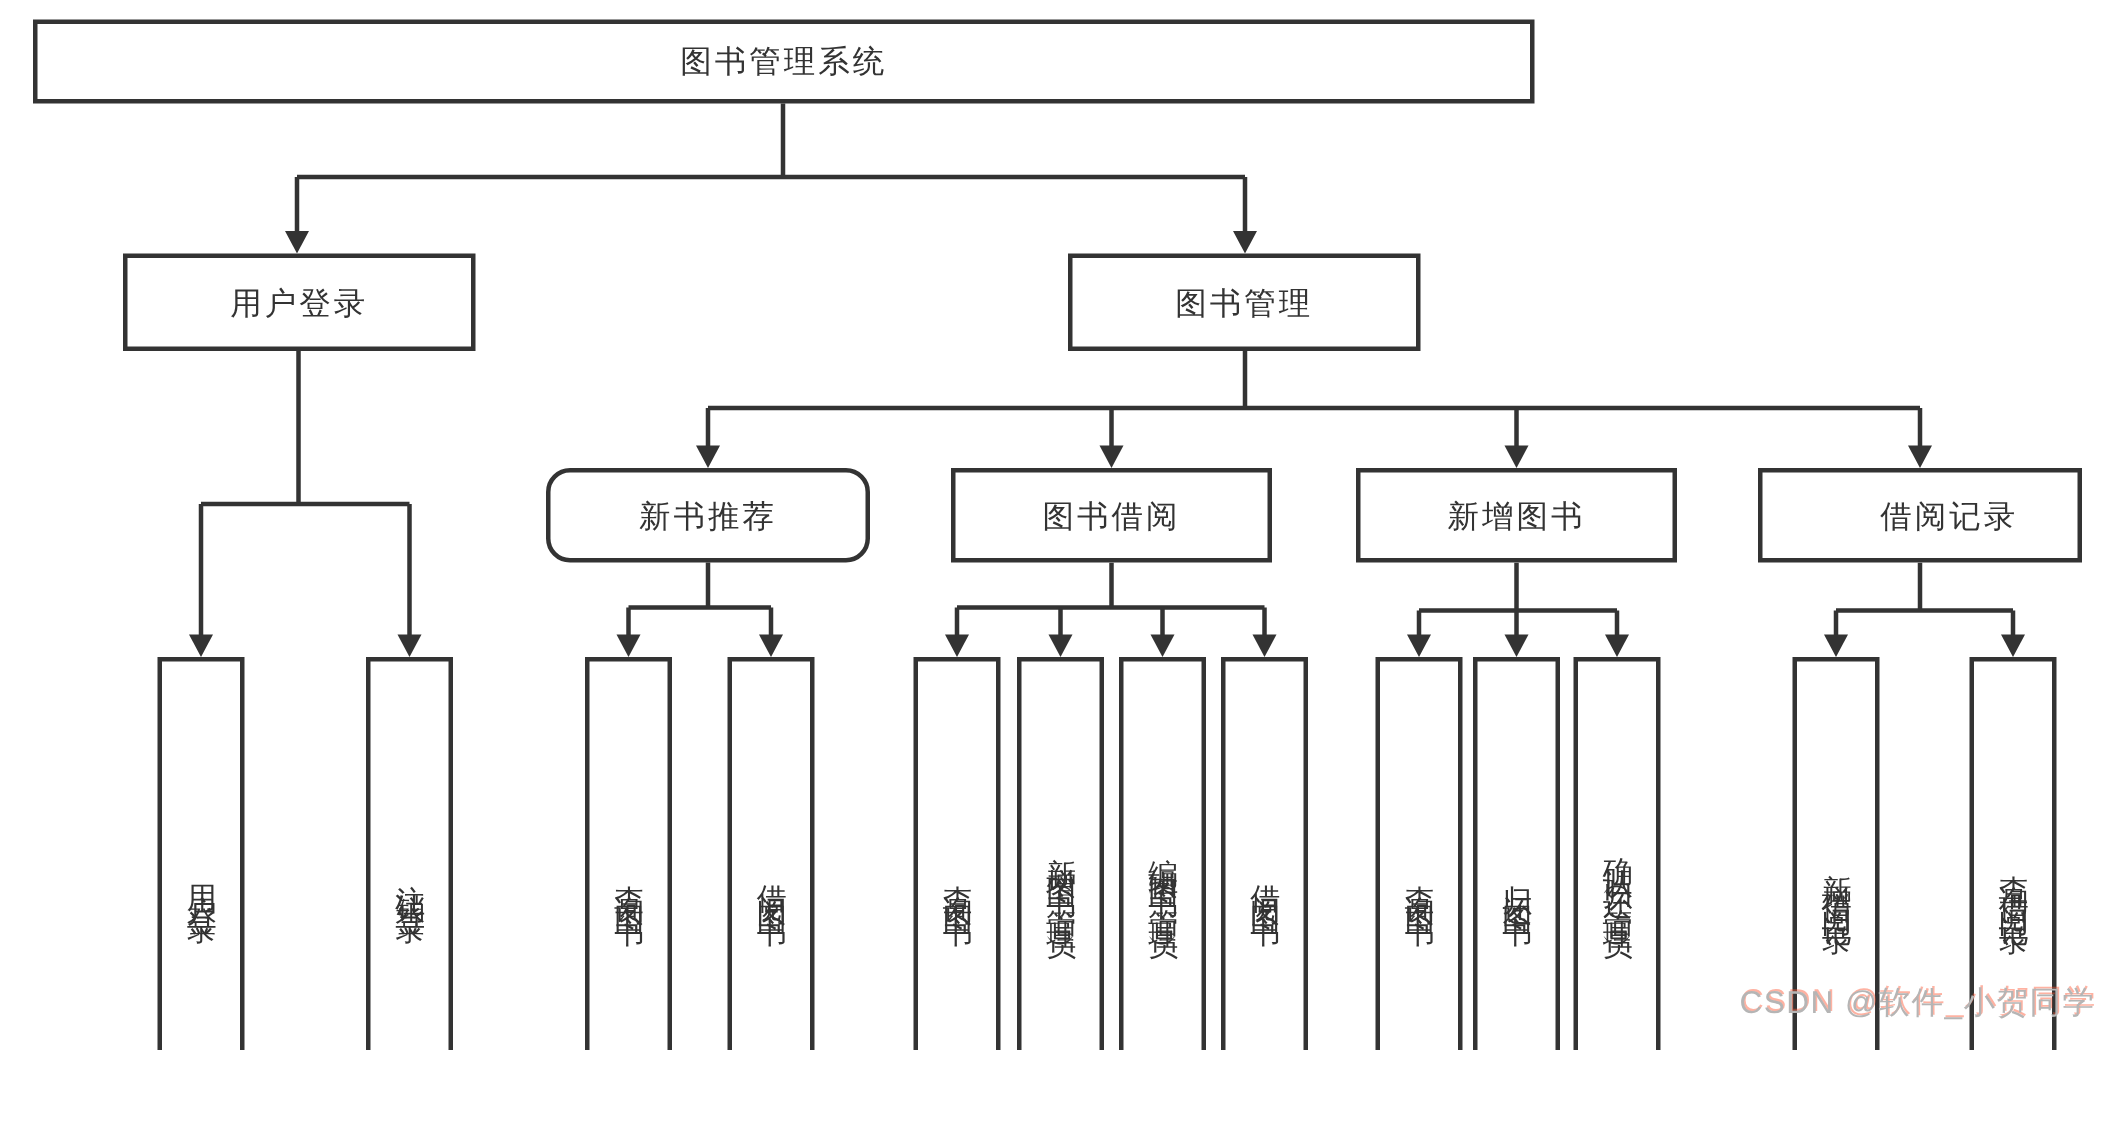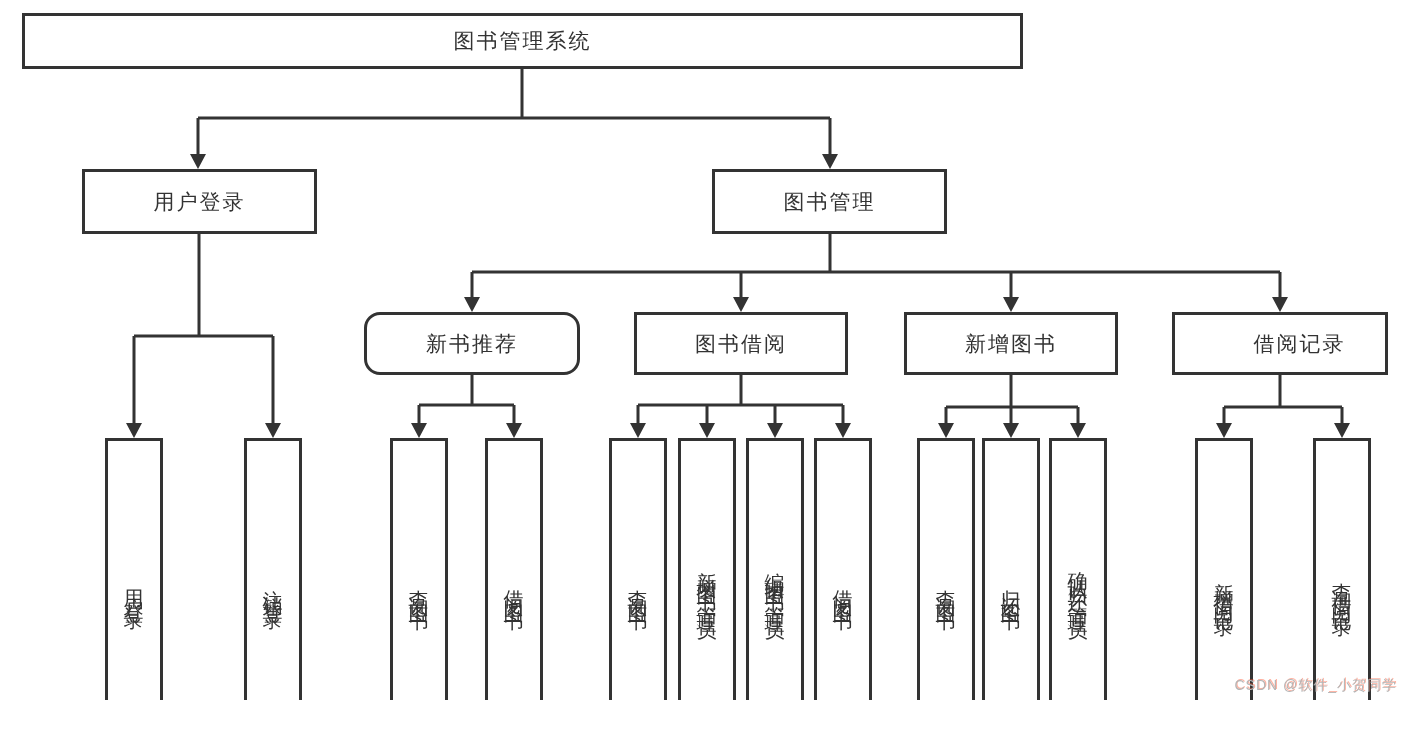--- a/index.html
+++ b/index.html
@@ -37,22 +37,22 @@
   .n-bor  {left:634px; top:312px; width:214px;  height:63px;font-family:Liberation Serif, serif;}
   .n-cur  {left:904px; top:312px; width:214px;  height:63px;}
   .n-rec  {left:1172px;top:312px; width:216px;  height:63px;padding-left:39px;}
   
   .l-u0{left:105px;} .l-u1{left:244px;}
   .l-n0{left:390px;} .l-n1{left:485px;}
   .l-b0{left:609px;} .l-b1{left:678px;} .l-b2{left:746px;} .l-b3{left:814px;}
   .l-c0{left:917px;} .l-c1{left:982px;} .l-c2{left:1049px;}
   .l-r0{left:1195px;} .l-r1{left:1313px;}
   .watermark{
-    position:absolute; right:8px; bottom:5px; z-index:3;
-    font-size:14px; color:var(--watermark); letter-spacing:1px;
+    position:absolute; right:8px; bottom:18px; z-index:3;
+    font-size:21px; color:var(--watermark); letter-spacing:1px;
     text-shadow:1px -1px 0 rgba(252,85,49,.45);
     white-space:nowrap;
   }
 </style>
 </head>
 <body>
 
 <div class="canvas">
 
   <svg class="connectors" viewBox="0 0 1405 747" xmlns="http://www.w3.org/2000/svg">

